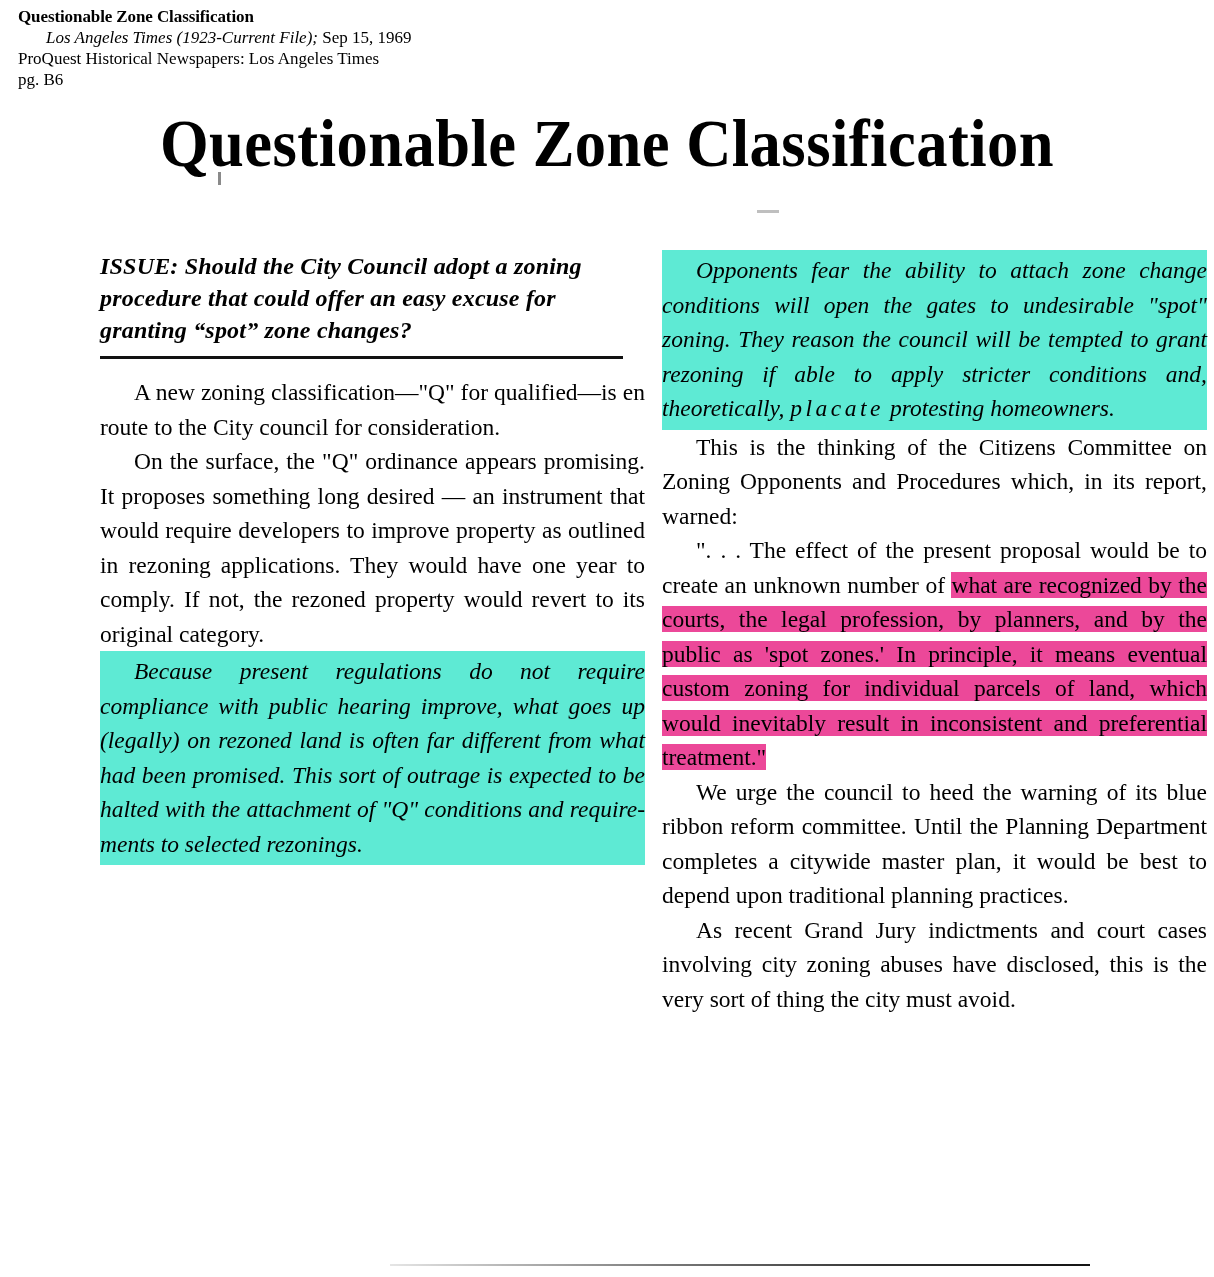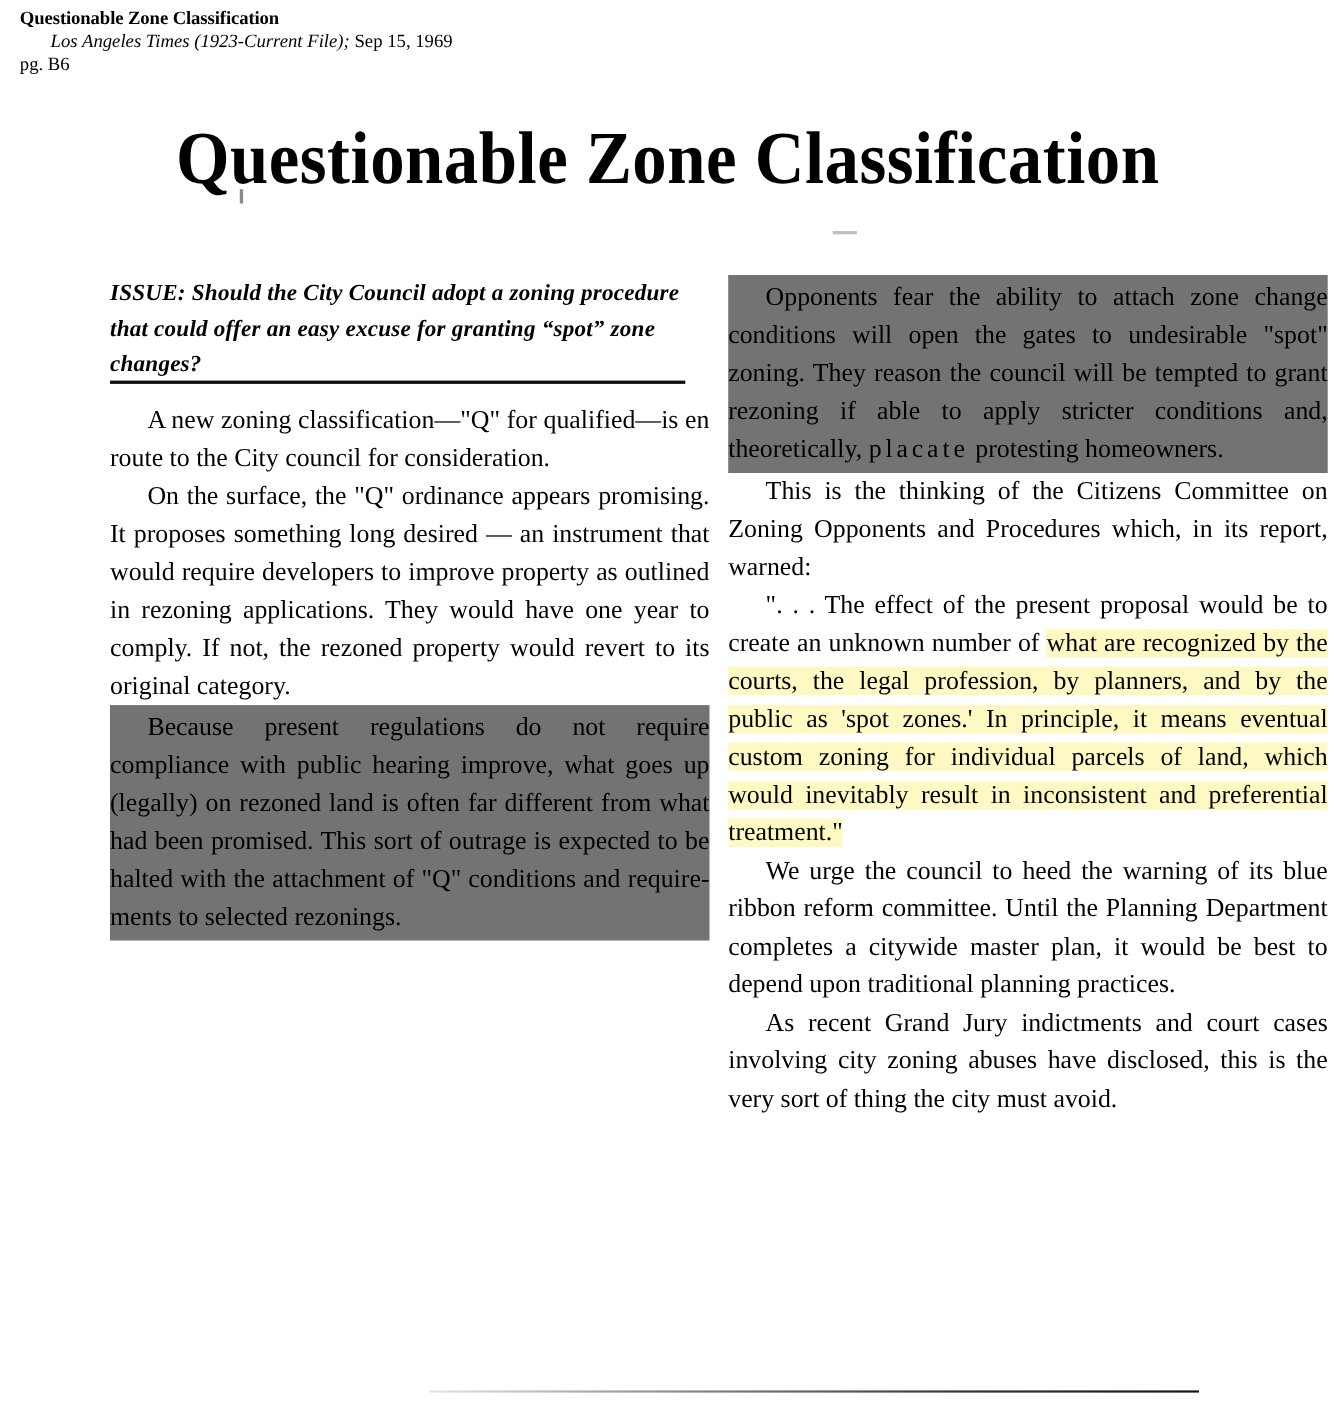--- a/index.html
+++ b/index.html
@@ -84,43 +84,45 @@
   .col p {
     margin: 0;
     text-indent: 34px;
     hyphens: manual;
   }
 
   
   #issue-deck {
     font-weight: bold;
     font-style: italic;
-    font-size: 21px;
+    font-size: 24px;
     line-height: 32px;
     text-align: left;
     text-indent: 0;
     letter-spacing: 0.2px;
+    margin-bottom: 10px;
   }
   #issue-rule {
     border: 0;
     border-top: 3px solid #111;
     margin: 0 0 16px 0;
     width: 523px;
   }
 
   
   .hl {
-    background: #fef9c3;
+    background: #ec4899;
     box-decoration-break: clone;
     -webkit-box-decoration-break: clone;
   }
   .hl-block {
-    background: #737373;
+    background: #5eead4;
     padding: 3px 0 4px 0;
     margin: 0;
+    font-style: italic;
   }
 
   
   .tracked { letter-spacing: 3.5px; }
 
   
   #bottom-rule {
     position: absolute;
     left: 390px;
     top: 1264px;
@@ -137,20 +139,21 @@
 </head>
 <body>
 
 <div id="citation">
   <div class="cit-title">Questionable Zone Classification</div>
   <div class="cit-line">
     <span class="clip-right">
       <span class="cit-pub">Los Angeles Times (1923-Current File);</span><span>&nbsp;</span><span>Sep 15, 1969</span>
     </span>
   </div>
+  <div class="cit-line">ProQuest Historical Newspapers: Los Angeles Times</div>
   <div class="cit-line">pg. B6</div>
 </div>
 
 <div id="headline">Questionable Zone Classification</div>
 
 <span class="speck" style="left:218px; top:172px; width:3px; height:13px;"></span>
 <span class="speck" style="left:757px; top:210px; width:22px; height:3px; opacity:.3;"></span>
 
 <div class="col" id="col-left">
 

